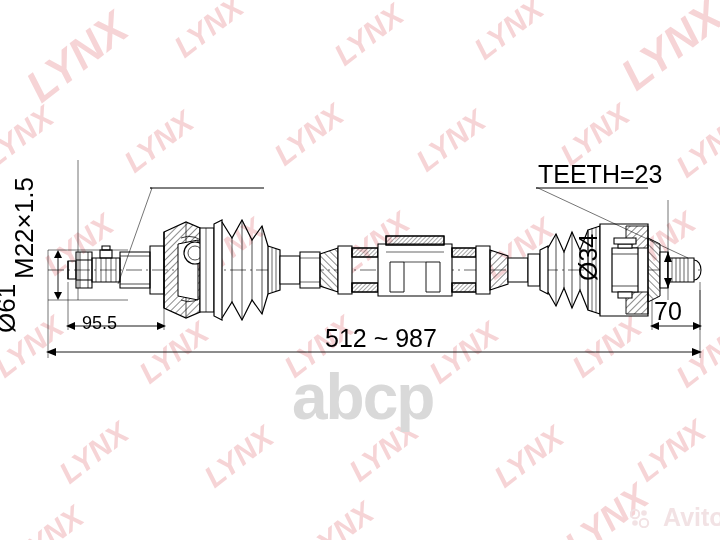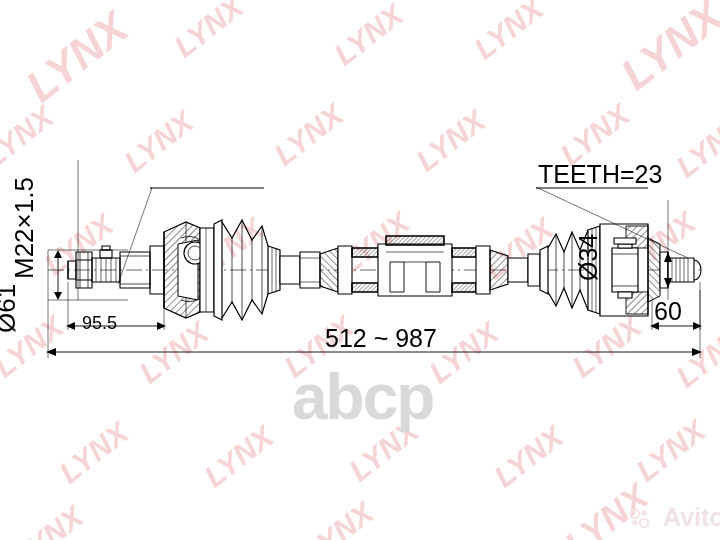--- a/index.html
+++ b/index.html
@@ -330,21 +330,21 @@
 
 
   <div class="dimtext" style="left:538px;top:160px;font-size:25px;">TEETH=23</div>
 
   <div class="dimtext" style="left:603px;top:252px;font-size:25px;transform:rotate(-90deg);transform-origin:left bottom;">Ø34</div>
 
   <div class="dimtext" style="left:82px;top:297px;font-size:18px;margin-top:16px;">95.5</div>
 
   <div class="dimtext" style="left:325px;top:324px;font-size:25px;">512 ~ 987</div>
 
-  <div class="dimtext" style="left:654px;top:297px;font-size:25px;">60</div>
+  <div class="dimtext" style="left:654px;top:297px;font-size:25px;">70</div>
 
   <div class="avito-wm" style="left:630px;top:503px;font-size:25px;">
     <svg width="20" height="20" viewBox="0 0 20 20">
       <circle cx="5" cy="6" r="4.2" fill="none" stroke="#f2e2e4" stroke-width="2"></circle>
       <circle cx="5" cy="15" r="2.8" fill="#f2e2e4"></circle>
       <circle cx="14" cy="5" r="2.8" fill="#f2e2e4"></circle>
       <circle cx="14" cy="15" r="4.2" fill="none" stroke="#f2e2e4" stroke-width="2"></circle>
     </svg>
     <span>Avito</span>
   </div>

